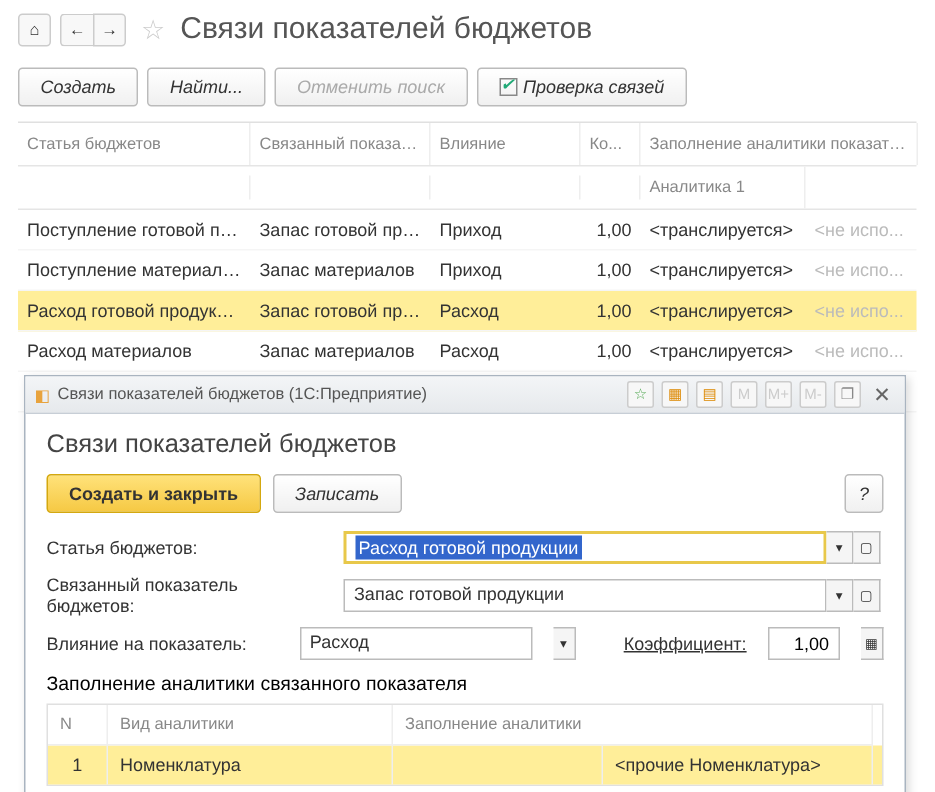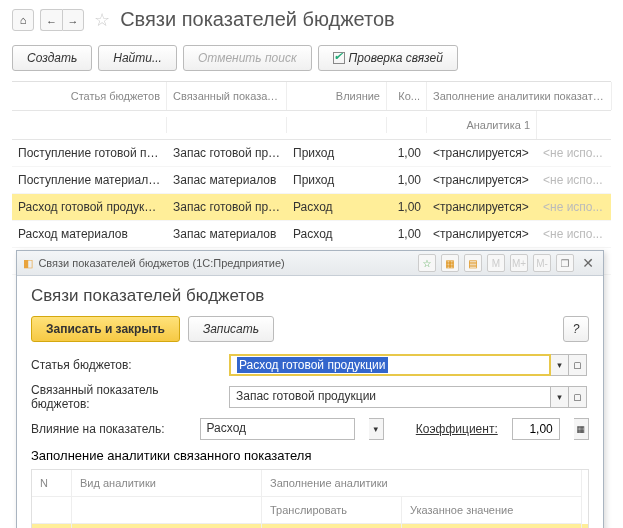--- a/index.html
+++ b/index.html
@@ -15,21 +15,21 @@
   
   .toolbar { display: flex; align-items: center; padding: 6px 12px; gap: 6px; }
   .btn { padding: 5px 14px; border: 1px solid #bbb; border-radius: 3px; background: linear-gradient(#fff,#f0f0f0); cursor: pointer; font-size: 12px; font-style: italic; }
   .btn-disabled { color: #aaa; }
   .chk-icon { display:inline-block; width:12px; height:12px; border:1px solid #888; position:relative; margin-right:4px; vertical-align:-2px;}
   .chk-icon::after{content:'✔';position:absolute;top:-3px;left:0;font-size:11px;color:#2a7;}
   
   .grid { margin: 4px 12px 0 12px; border-top:1px solid #e0e0e0; }
   .grid-header, .grid-subheader, .grid-row { display: grid; grid-template-columns: 155px 120px 100px 40px 110px 75px; align-items: center; }
   .grid-header { color: #888; font-size: 11px; border-bottom: 1px solid #e5e5e5; }
-  .grid-header > div, .grid-subheader > div { padding: 8px 6px; border-right: 1px solid #eee; white-space: nowrap; overflow: hidden; text-overflow: ellipsis; text-align: right; }
+  .grid-header > div, .grid-subheader > div { padding: 8px 6px; border-right: 1px solid #eee; white-space: nowrap; overflow: hidden; text-overflow: ellipsis; }
   .grid-subheader { color:#888; font-size:11px; border-bottom:1px solid #e5e5e5; }
   .grid-row { font-size: 12px; color:#333; border-bottom: 1px solid #f5f5f5; }
   .grid-row > div { padding: 6px 6px; white-space: nowrap; overflow: hidden; text-overflow: ellipsis; }
   .grid-row.highlight { background: #ffee99; }
   .num { text-align: right; }
   .muted { color: #bbb; }
   
   .dialog { position: absolute; left: 16px; top: 250px; width: 588px; background: #fff; border: 1px solid #a9b4c0; box-shadow: 2px 2px 6px rgba(0,0,0,0.15); }
   .dlg-titlebar { display:flex; align-items:center; background: linear-gradient(#f3f5f7,#e6e9ec); border-bottom:1px solid #c7ced6; padding:3px 6px; font-size:11px; color:#555; gap:5px; }
   .dlg-titlebar .spacer { flex:1; }
@@ -155,21 +155,21 @@
     <span class="dlg-smallbtn orange">▤</span>
     <span class="dlg-smallbtn faded">M</span>
     <span class="dlg-smallbtn faded">M+</span>
     <span class="dlg-smallbtn faded">M-</span>
     <span class="dlg-smallbtn">❐</span>
     <span class="dlg-close">✕</span>
   </div>
   <div class="dlg-body">
     <div class="dlg-heading">Связи показателей бюджетов</div>
     <div class="dlg-toolbar">
-      <div class="btn-primary">Записать и закрыть</div>
+      <div class="btn-primary">Создать и закрыть</div>
       <div class="btn">Записать</div>
       <span class="spacer"></span>
       <div class="btn" style="width:26px;padding:5px 0;text-align:center;">?</div>
     </div>
 
     <div class="form-row">
       <div class="form-label">Статья бюджетов:</div>
       <div class="input-wrap">
         <div class="input focus"><span class="seltext">Расход готовой продукции</span></div>
         <div class="input-btn">▾</div>
@@ -194,26 +194,20 @@
     </div>
 
     <div class="section-title">Заполнение аналитики связанного показателя</div>
 
     <div class="subgrid">
       <div class="subgrid-header">
         <div>N</div>
         <div>Вид аналитики</div>
         <div style="grid-column:3/5">Заполнение аналитики</div>
       </div>
-      <div class="subgrid-subheader">
-        <div></div>
-          <div></div>
-        <div>Транслировать</div>
-        <div>Указанное значение</div>
-      </div>
       <div class="subgrid-row active">
         <div class="num">1</div>
         <div>Номенклатура</div>
         <div></div>
         <div>&lt;прочие Номенклатура&gt;</div>
       </div>
     </div>
   </div>
 </div>
 

